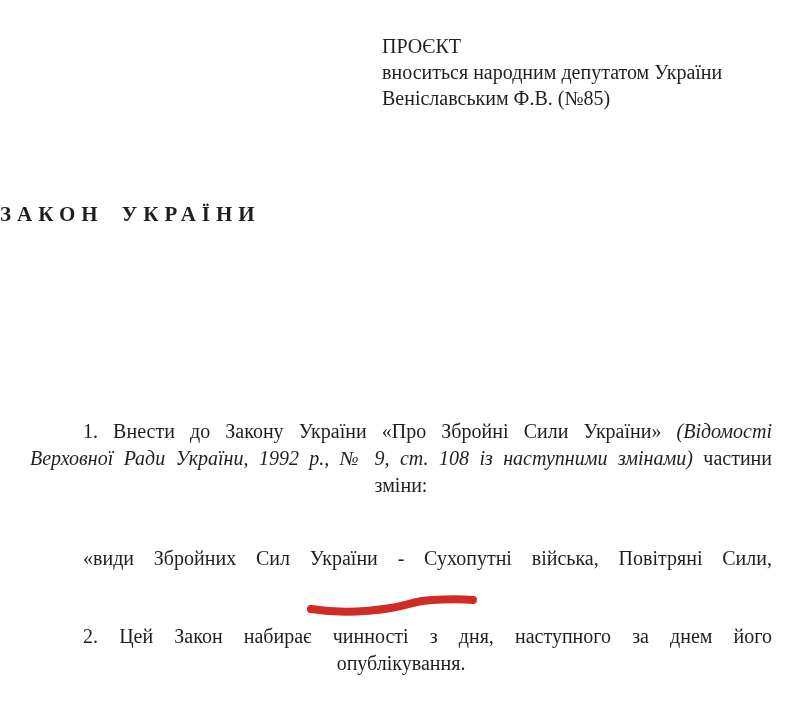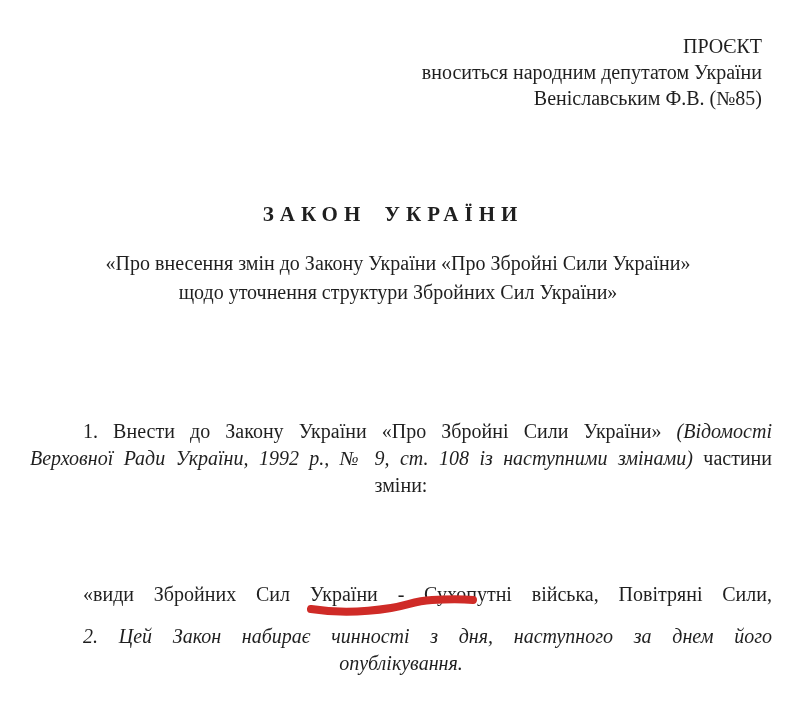--- a/index.html
+++ b/index.html
@@ -15,32 +15,31 @@
     font-family: "Liberation Serif", serif;
     color: #1f1f1f;
     overflow: hidden;
   }
   
   .doc-header {
     position: absolute;
     top: 33px;
     left: 382px;
     width: 380px;
-    text-align: right;
+    text-align: left;
     font-size: 20px;
     line-height: 26px;
     white-space: nowrap;
   }
   
   .law-title {
     position: absolute;
     top: 202px;
     left: 0;
     width: 786px;
-    text-align: center;
     font-weight: bold;
     font-size: 21px;
     letter-spacing: 6px;
     word-spacing: 7px;
   }
   
   .law-subtitle {
     position: absolute;
     top: 249px;
     left: 0;
@@ -61,22 +60,22 @@
   .line { width: 100%; text-align: center; }
   .just {
     text-align: justify;
     text-align-last: justify;
     text-justify: inter-word;
   }
   .it { font-style: italic; }
   .p-resolution { top: 350px; }
   .p-amend      { top: 403px; margin-top: 15px; }
   .p-abzats     { top: 498px; }
-  .p-quote      { top: 545px; margin-top: 36px; }
-  .p-final      { top: 623px; font-style: italic; }
+  .p-quote      { top: 545px; }
+  .p-final      { top: 623px; }
   .red-underline {
     position: absolute;
     left: 306px;
     top: 594px;
     width: 172px;
     height: 24px;
   }
 </style>
 </head>
 <body>
@@ -84,24 +83,20 @@
 <div class="page">
 
   <div class="doc-header">
     <div>ПРОЄКТ</div>
     <div>вноситься народним депутатом України</div>
     <div>Веніславським Ф.В. (№85)</div>
   </div>
 
   <div class="law-title">ЗАКОН УКРАЇНИ</div>
 
-  <div class="law-subtitle">
-    <div>«Про внесення змін до Закону України «Про Збройні Сили України»</div>
-    <div>щодо уточнення структури Збройних Сил України»</div>
-  </div>
 
 
   <div class="body-col p-amend">
     <div class="line just indent"><span>1. Внести до Закону України «Про Збройні Сили України» </span><span class="it">(Відомості</span></div>
     <div class="line just"><span class="it">Верховної Ради України, 1992 р., № 9, ст. 108 із наступними змінами)</span><span> частини</span></div>
     <div class="line">зміни:</div>
   </div>
 
 
   <div class="body-col p-quote">

